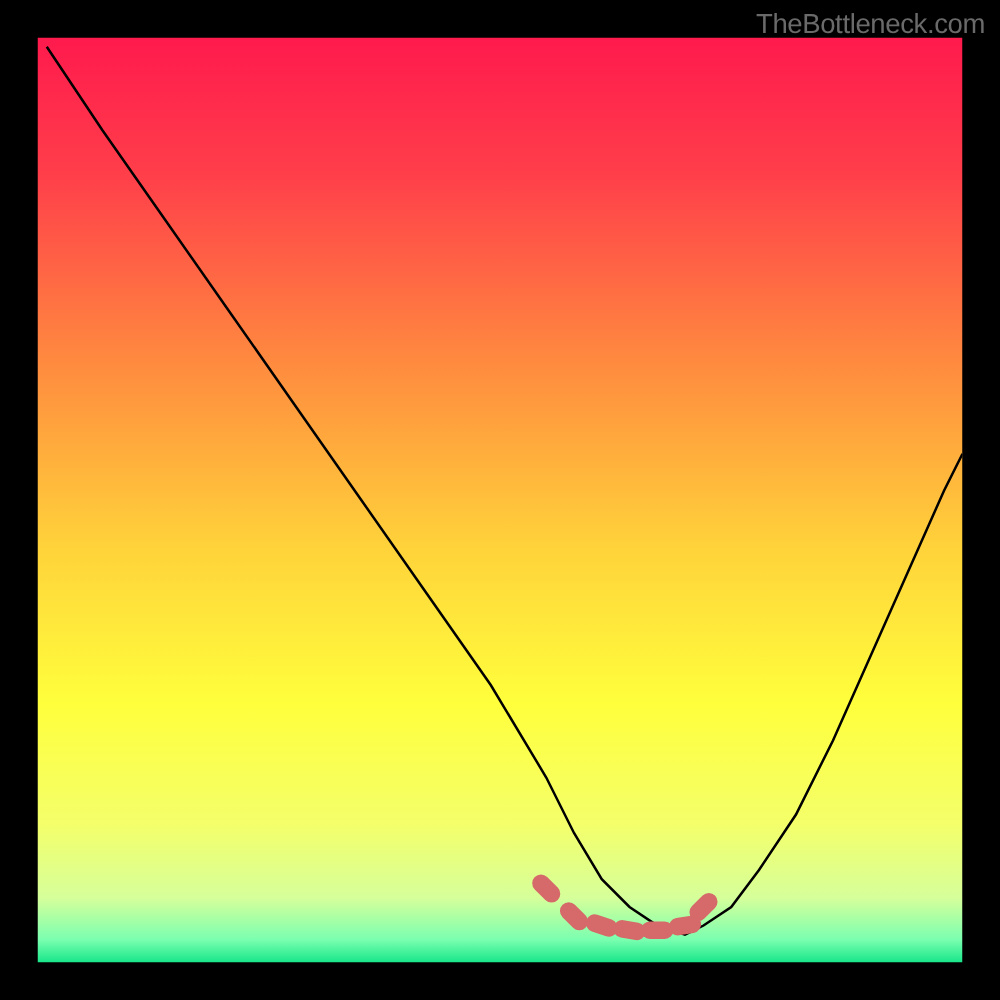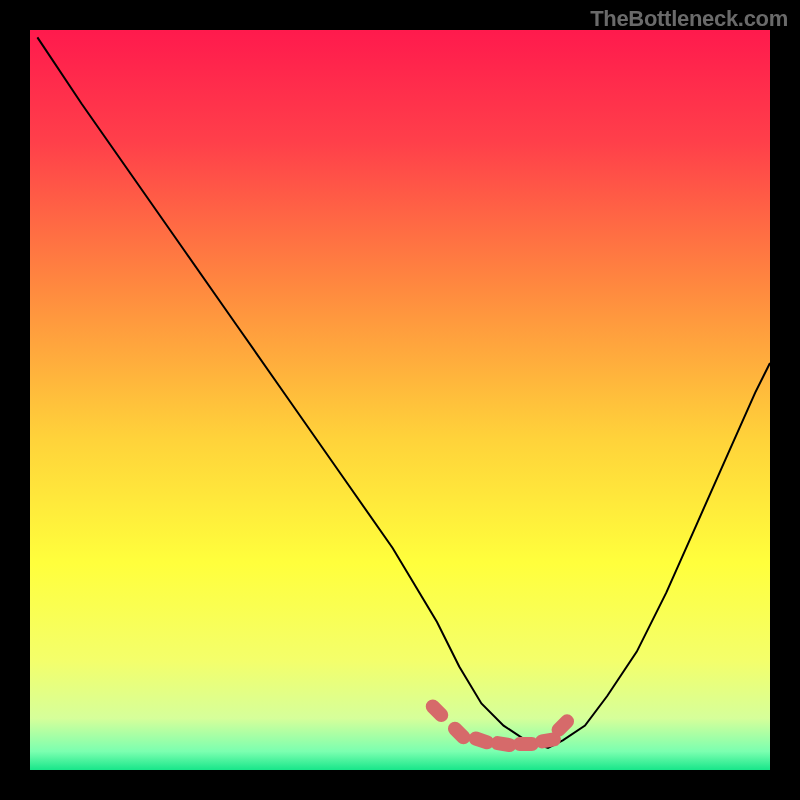--- a/index.html
+++ b/index.html
@@ -25,21 +25,21 @@
     top: 0;
     width: 740px;
     height: 740px;
   }
   .watermark {
     position: absolute;
     top: 6px;
     right: 12px;
     color: #6a6a6a;
     font-size: 22px;
-    font-weight: 700;
+    font-weight: 400;
     letter-spacing: -0.3px;
   }
 </style>
 </head>
 <body>
 
 <div class="frame">
   <svg class="plot-area" viewBox="0 0 740 740" preserveAspectRatio="none">
     <defs>
       <linearGradient id="bg-grad" x1="0" y1="0" x2="0" y2="1">

